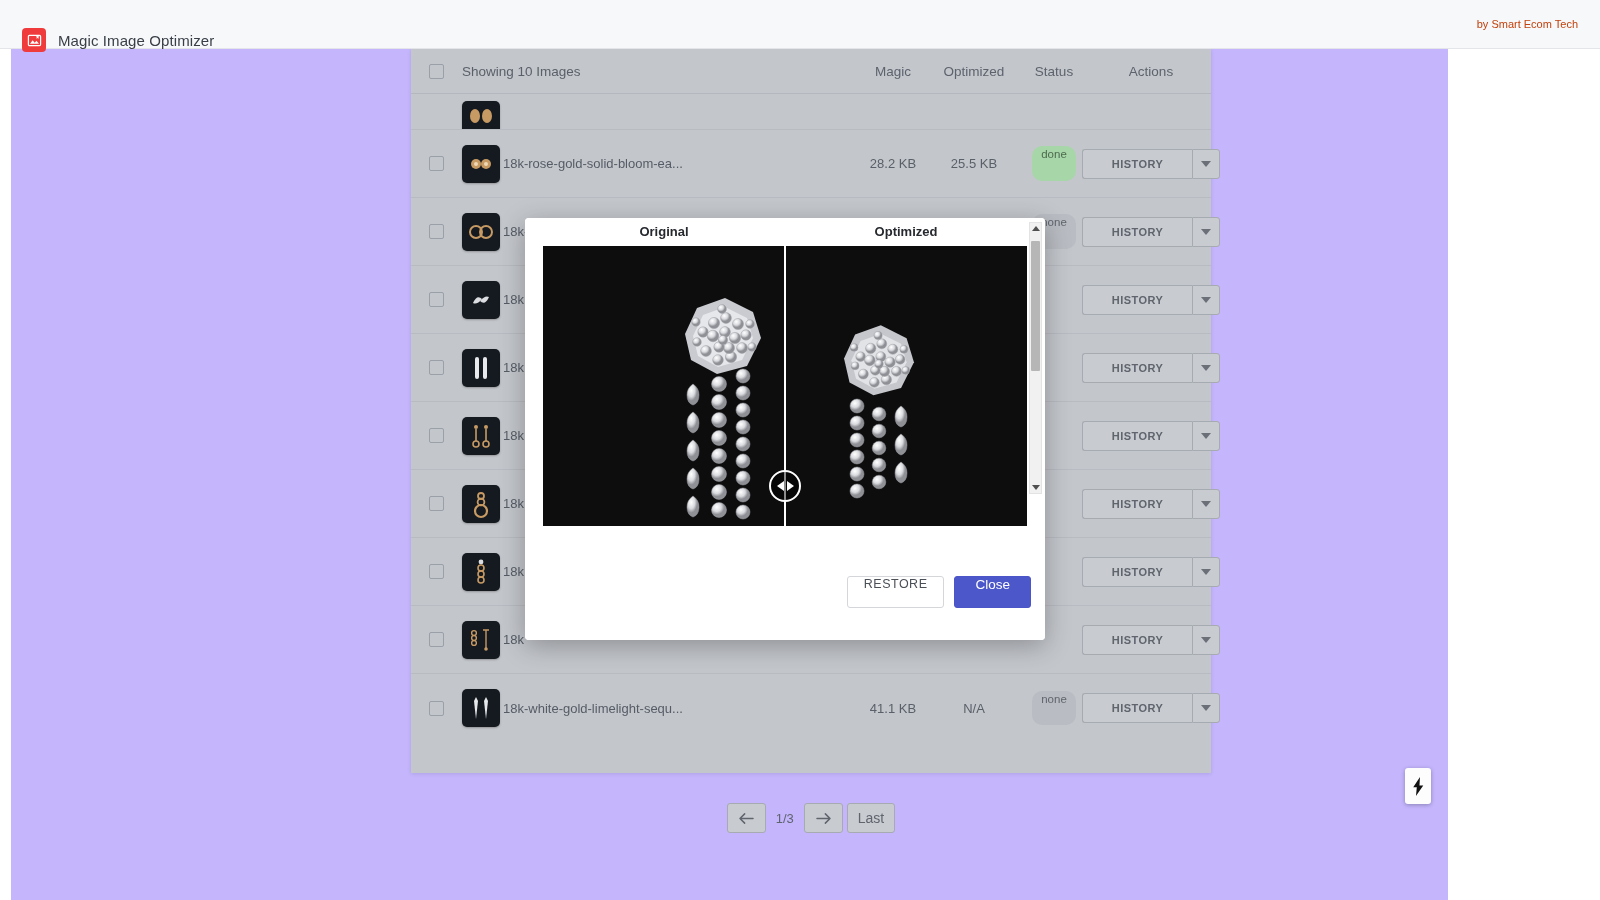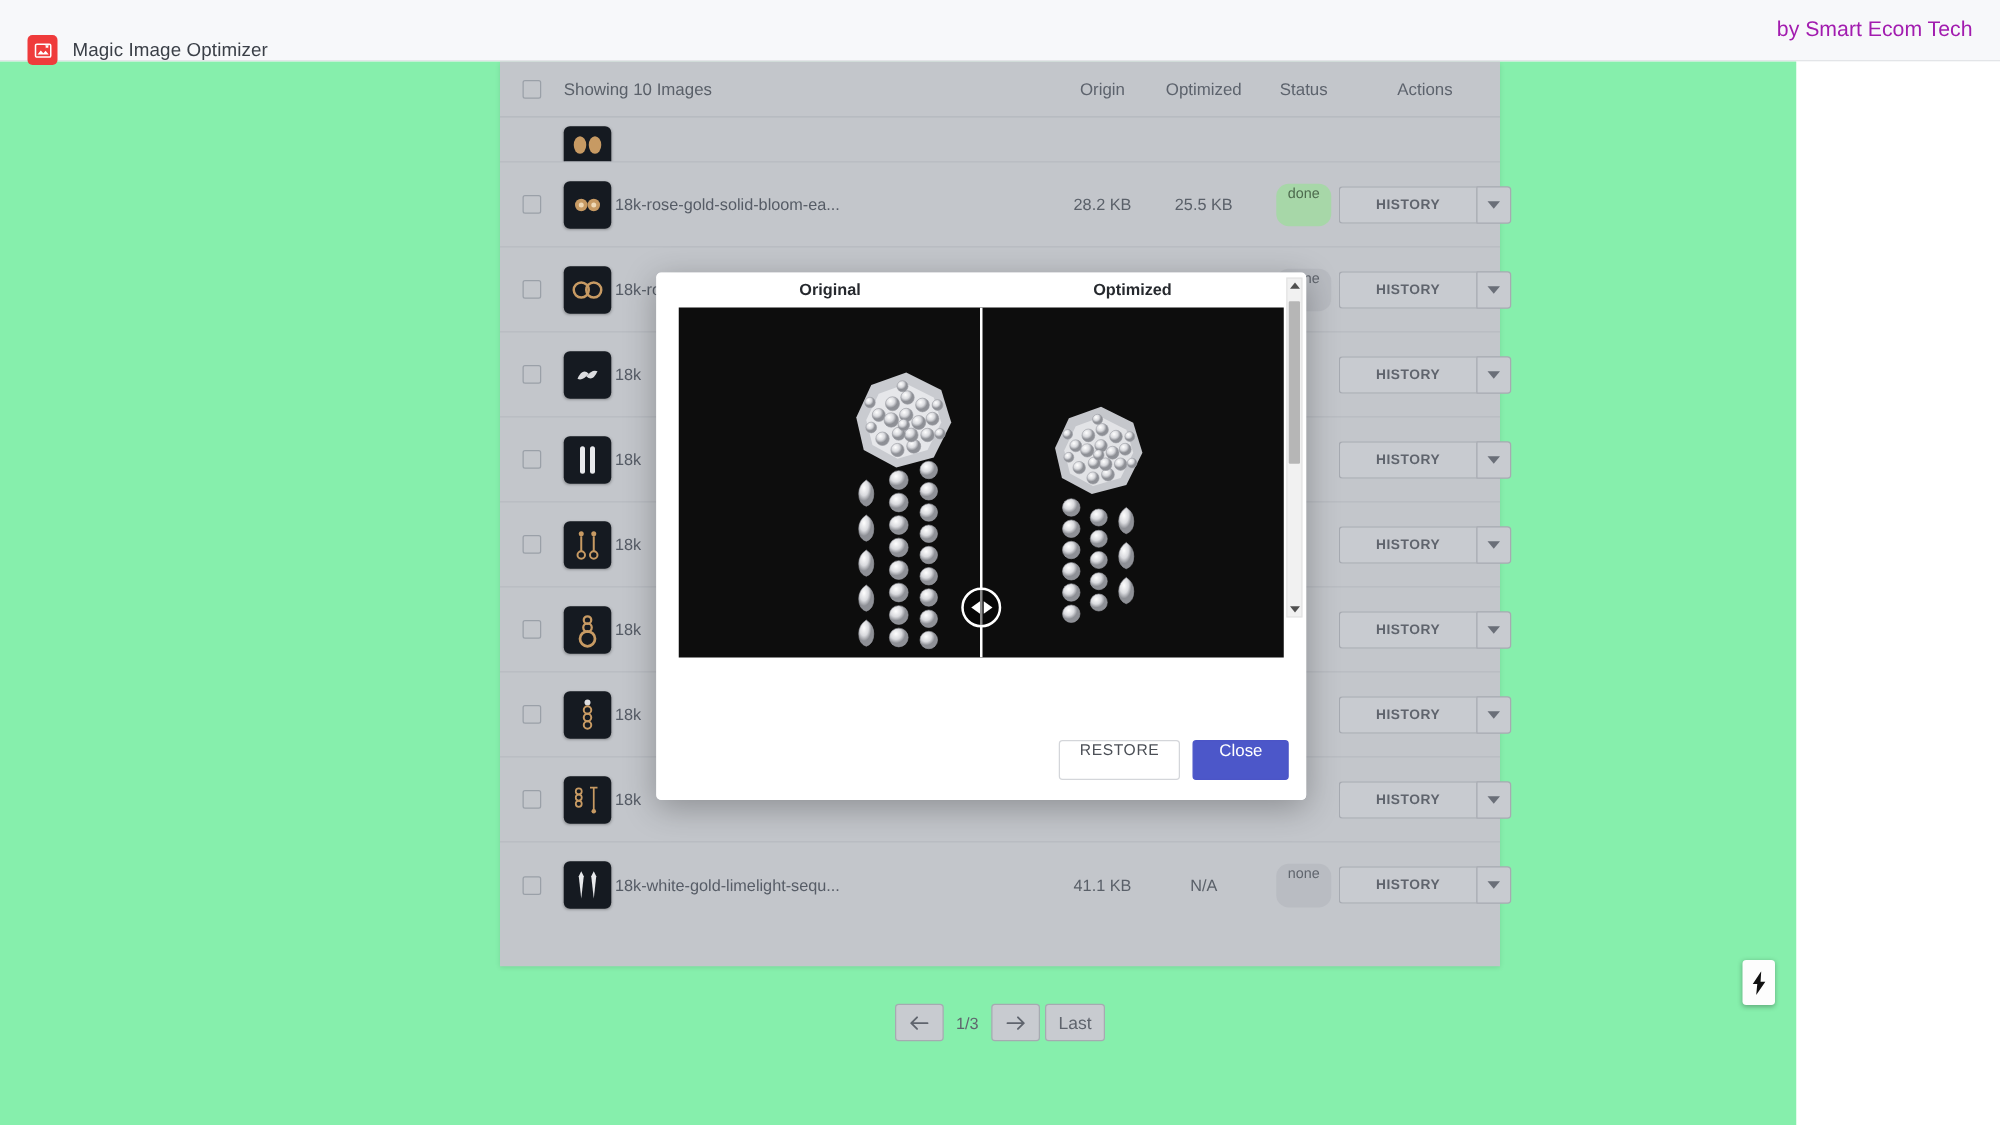--- a/index.html
+++ b/index.html
@@ -33,30 +33,30 @@
     border-radius: 4px;
     display: flex; align-items: center; justify-content: center;
     position: relative;
   }
   .brand-logo svg { display:block; }
   .brand-title {
     font-size: 15px; color: #3a3f47; letter-spacing: .1px;
   }
   .topbar-right {
     margin-left: auto;
-    font-size: 17px;
-    color: #a21caf;
+    font-size: 11px;
+    color: #c2410c;
   }
 
   
   .page-body {
     position: absolute;
-    top: 49px; left: 0;
+    top: 49px; left: 11px;
     width: 1437px; height: 851px;
-    background: #86efac;
+    background: #c4b5fd;
     overflow: hidden;
   }
 
   .content-card {
     position: absolute;
     left: 400px; top: 0px;
     width: 800px;
     background: #c3c6cb;
     min-height: 724px;
     box-shadow: 0 1px 4px rgba(0,0,0,.10);
@@ -328,21 +328,21 @@
     position: absolute;
     left: 1px; top: 18px;
     width: 9px; height: 130px;
     background: #b6b6b6;
     border-radius: 1px;
     cursor: pointer;
   }
 
   .modal-foot {
     flex: 0 0 auto;
-    padding: 12px 14px 16px;
+    padding: 12px 14px 32px;
     display: flex; justify-content: flex-end; gap: 10px;
     background: #fff;
   }
   .btn-restore {
     border: 1px solid #d4d6da;
     background: #ffffff;
     color: #4b4f56;
     font-size: 12.5px;
     letter-spacing: .5px;
     padding: 0 16px;
@@ -380,21 +380,21 @@
     <div class="topbar-right">by Smart Ecom Tech</div>
   </div>
 
   <div class="page-body">
 
     <div class="content-card">
 
       <div class="tbl-head">
         <div class="chk"></div>
         <div class="showing">Showing 10 Images</div>
-        <div class="col-origin">Origin</div>
+        <div class="col-origin">Magic</div>
         <div class="col-opt">Optimized</div>
         <div class="col-status">Status</div>
         <div class="col-actions">Actions</div>
       </div>
 
       <div class="rows">
 
         <div class="row row-partial">
           <div class="chk" style="visibility:hidden"></div>
           <div class="thumb">

